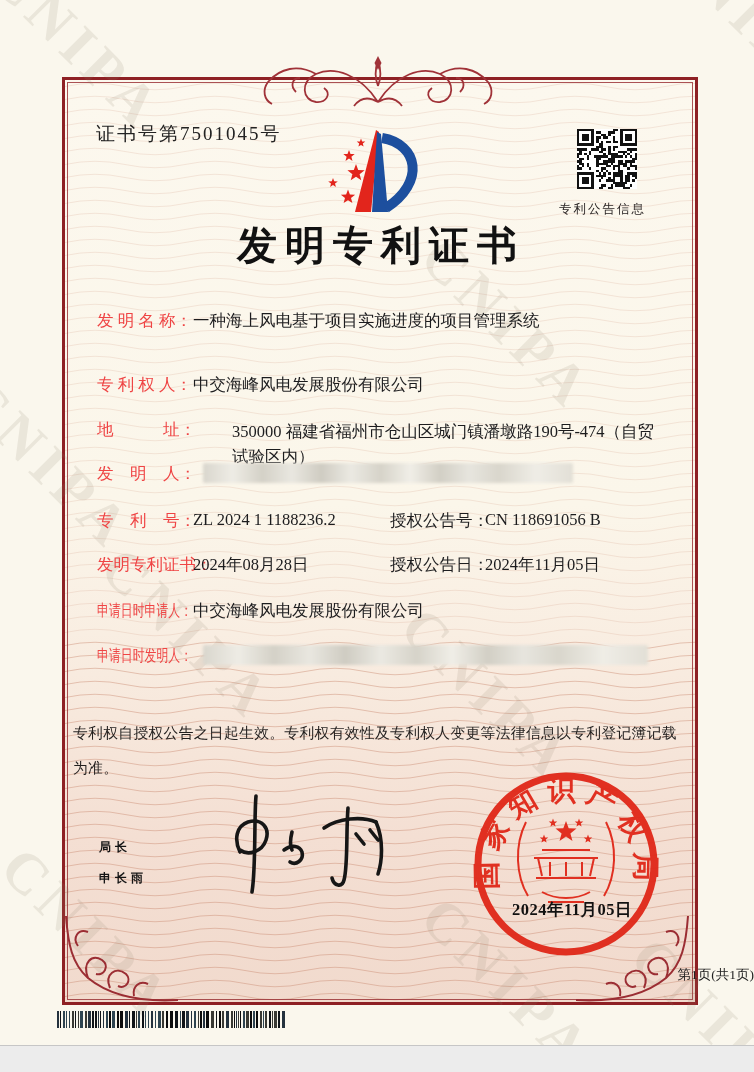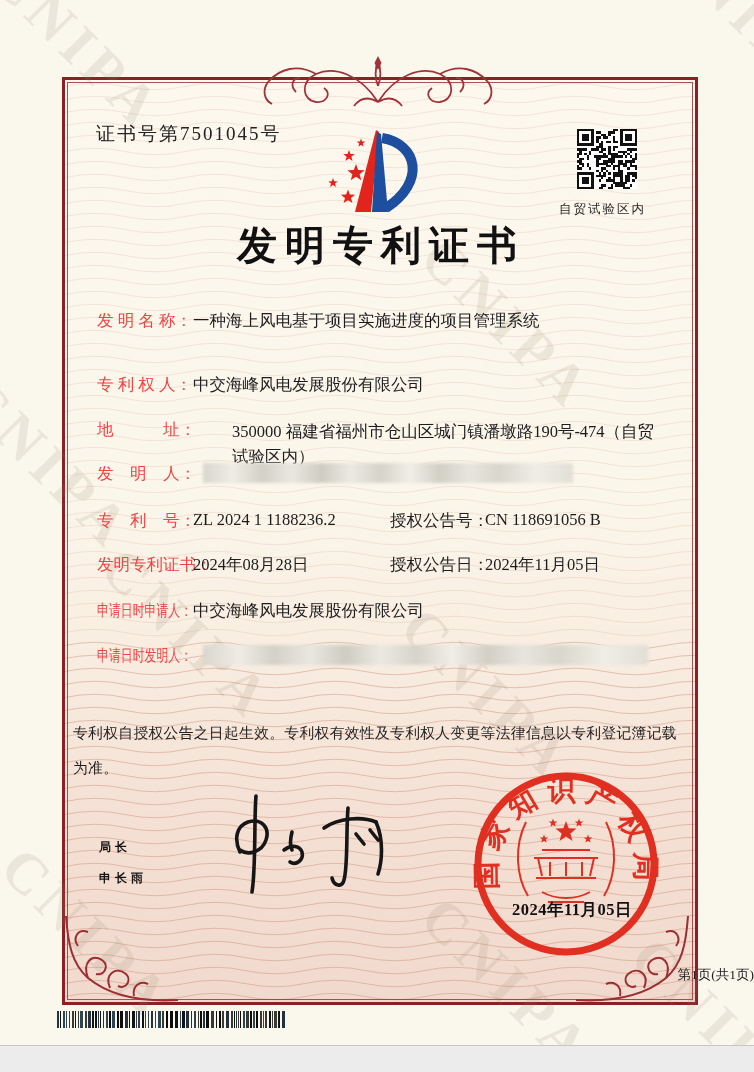--- a/index.html
+++ b/index.html
@@ -350,21 +350,21 @@
       <rect x="22" y="23" width="1" height="1" fill="#111"></rect>
       <rect x="9" y="24" width="1" height="1" fill="#111"></rect>
       <rect x="10" y="24" width="1" height="1" fill="#111"></rect>
       <rect x="13" y="24" width="1" height="1" fill="#111"></rect>
       <rect x="14" y="24" width="1" height="1" fill="#111"></rect>
       <rect x="19" y="24" width="1" height="1" fill="#111"></rect>
       <rect x="20" y="24" width="1" height="1" fill="#111"></rect>
       <rect x="21" y="24" width="1" height="1" fill="#111"></rect>
     </g>
 </svg>
-<div class="qr-label">自贸试验区内</div>
+<div class="qr-label">专利公告信息</div>
 
 <div class="title">发明专利证书</div>
 
 <div class="row" style="top:310px">
   <span class="lbl">发 明 名 称：</span>
   <span class="val">一种海上风电基于项目实施进度的项目管理系统</span>
 </div>
 <div class="row" style="top:374px">
   <span class="lbl">专 利 权 人：</span>
   <span class="val">中交海峰风电发展股份有限公司</span>

